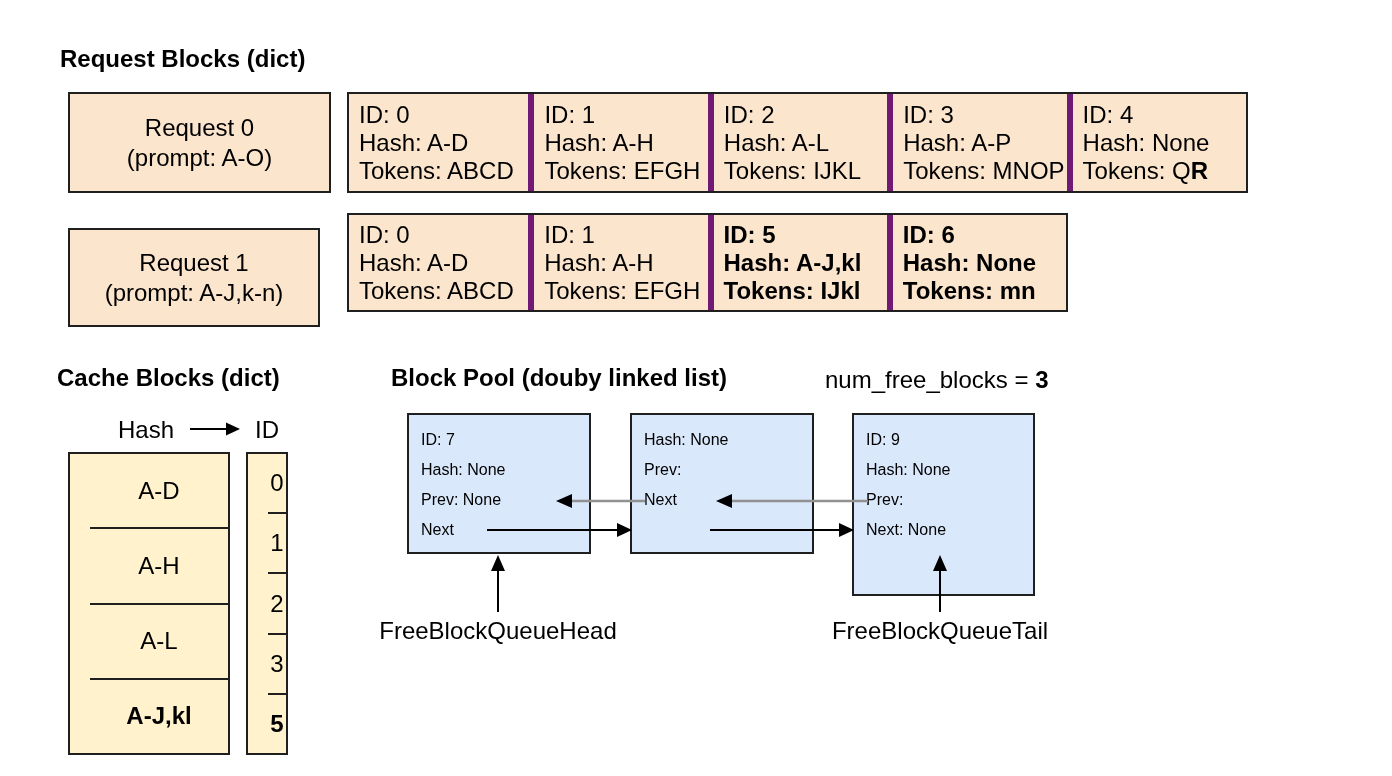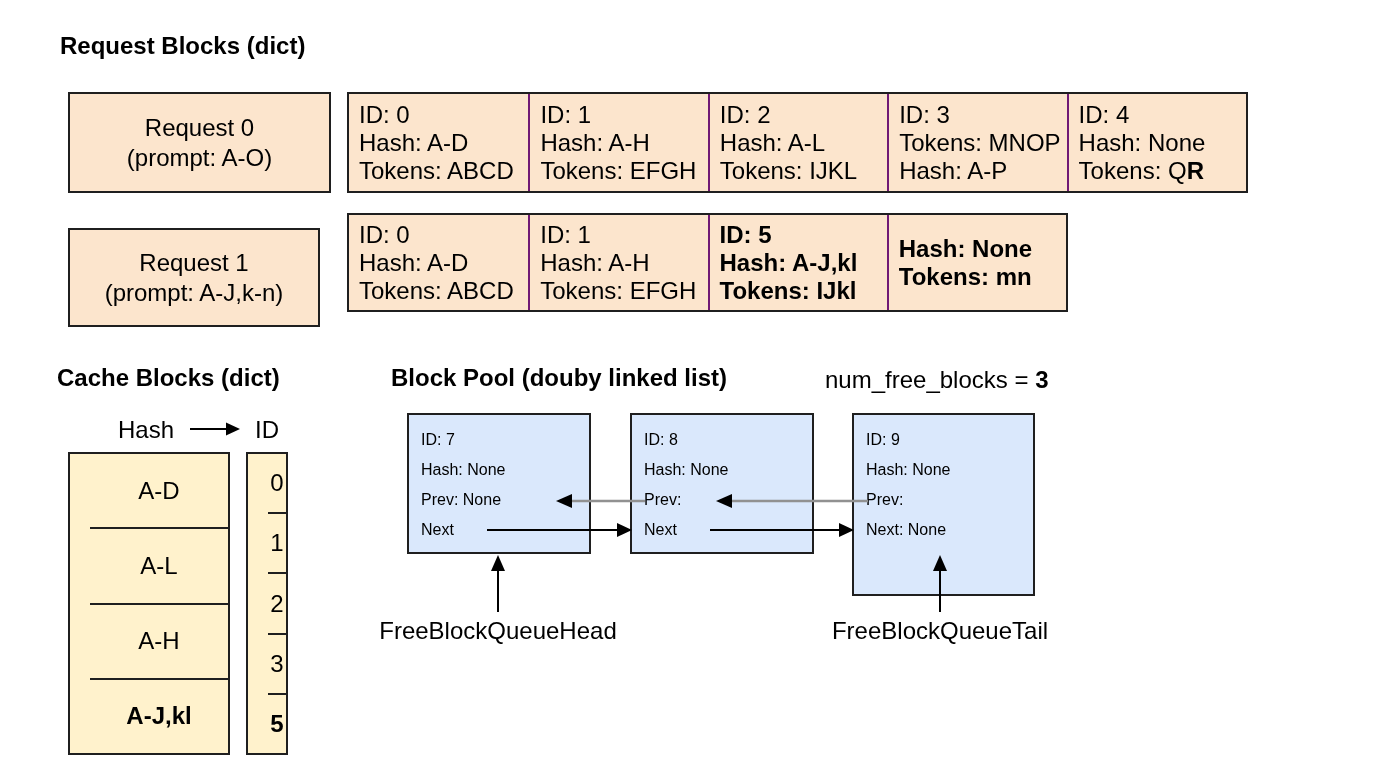--- a/index.html
+++ b/index.html
@@ -10,39 +10,39 @@
   }
   .abs { position:absolute; }
   .title { font-weight:bold; font-size:24px; white-space:nowrap; }
   .box { border:2px solid #1f1f1f; box-sizing:border-box; }
   .peach { background:#fce5cd; }
   .yellow { background:#fff2cc; }
   .blue { background:#dae8fc; }
   .req-label { display:flex; flex-direction:column; justify-content:center; align-items:center;
                font-size:24px; line-height:30px; text-align:center; }
   .strip { display:grid; }
-  .cell { border-left:2px solid #701a75; padding-left:10px; font-size:24px; line-height:28px;
+  .cell { border-left:6px solid #701a75; padding-left:10px; font-size:24px; line-height:28px;
           display:flex; flex-direction:column; justify-content:center; box-sizing:border-box;
           white-space:nowrap; overflow:hidden; }
   .cell:first-child { border-left:none; }
   .b { font-weight:bold; }
   .vtable { display:flex; flex-direction:column;padding-left:20px; }
   .vrow { flex:1; display:flex; align-items:center; justify-content:center;
           font-size:24px; border-top:2px solid #1f1f1f; }
   .vrow:first-child { border-top:none; }
   .pool-block { padding:10px 0 0 12px; font-size:16px; line-height:30px;
                 box-sizing:border-box; white-space:nowrap; }
   .hdr { font-size:24px; white-space:nowrap; }
   .qlabel { font-size:24px; text-align:center; white-space:nowrap; }
   svg.overlay { position:absolute; left:0; top:0; pointer-events:none; z-index:5; }
 </style>
 </head>
 <body>
 
-<div class="abs title" style="left:60px;top:32px">Request Blocks (dict)</div>
+<div class="abs title" style="left:60px;top:45px">Request Blocks (dict)</div>
 
 <div class="abs box peach req-label" style="left:68px;top:92px;width:263px;height:101px">
   <div>Request 0</div>
   <div>(prompt: A-O)</div>
 </div>
 <div class="abs box strip" style="left:347px;top:92px;width:901px;height:101px;grid-template-columns:repeat(5,1fr)">
   <div class="cell peach">
     <div>ID: 0</div>
     <div>Hash: A-D</div>
     <div>Tokens: ABCD</div>
@@ -52,22 +52,22 @@
     <div>Hash: A-H</div>
     <div>Tokens: EFGH</div>
   </div>
   <div class="cell peach">
     <div>ID: 2</div>
     <div>Hash: A-L</div>
     <div>Tokens: IJKL</div>
   </div>
   <div class="cell peach">
     <div>ID: 3</div>
+    <div>Hash: A-P</div>
     <div>Tokens: MNOP</div>
-    <div>Hash: A-P</div>
   </div>
   <div class="cell peach">
     <div>ID: 4</div>
     <div>Hash: None</div>
     <div><span>Tokens: Q</span><span class="b">R</span></div>
   </div>
 </div>
 
 <div class="abs box peach req-label" style="left:68px;top:228px;width:252px;height:99px">
   <div>Request 1</div>
@@ -83,54 +83,54 @@
     <div>ID: 1</div>
     <div>Hash: A-H</div>
     <div>Tokens: EFGH</div>
   </div>
   <div class="cell peach b">
     <div>ID: 5</div>
     <div>Hash: A-J,kl</div>
     <div>Tokens: IJkl</div>
   </div>
   <div class="cell peach b">
+    <div>ID: 6</div>
     <div>Hash: None</div>
     <div>Tokens: mn</div>
   </div>
 </div>
 
 <div class="abs title" style="left:57px;top:364px">Cache Blocks (dict)</div>
 <div class="abs hdr" style="left:118px;top:416px">Hash</div>
 <div class="abs hdr" style="left:246px;top:416px;width:42px;text-align:center">ID</div>
 
 <div class="abs box yellow vtable" style="left:68px;top:452px;width:162px;height:303px">
   <div class="vrow">A-D</div>
+  <div class="vrow">A-H</div>
   <div class="vrow">A-L</div>
-  <div class="vrow">A-H</div>
   <div class="vrow b">A-J,kl</div>
 </div>
 <div class="abs box yellow vtable" style="left:246px;top:452px;width:42px;height:303px">
   <div class="vrow">0</div>
   <div class="vrow">1</div>
   <div class="vrow">2</div>
   <div class="vrow">3</div>
   <div class="vrow b">5</div>
 </div>
 
 <div class="abs title" style="left:391px;top:364px">Block Pool (douby linked list)</div>
 <div class="abs hdr" style="left:825px;top:366px"><span>num_free_blocks = </span><span class="b">3</span></div>
 
 <div class="abs box blue pool-block" style="left:407px;top:413px;width:184px;height:141px">
   <div>ID: 7</div>
   <div>Hash: None</div>
   <div>Prev: None</div>
   <div>Next</div>
 </div>
 <div class="abs box blue pool-block" style="left:630px;top:413px;width:184px;height:141px">
-  <div>ID: 8</div>
   <div>Hash: None</div>
   <div>Prev:</div>
   <div>Next</div>
 </div>
 <div class="abs box blue pool-block" style="left:852px;top:413px;width:183px;height:183px">
   <div>ID: 9</div>
   <div>Hash: None</div>
   <div>Prev:</div>
   <div>Next: None</div>
 </div>

